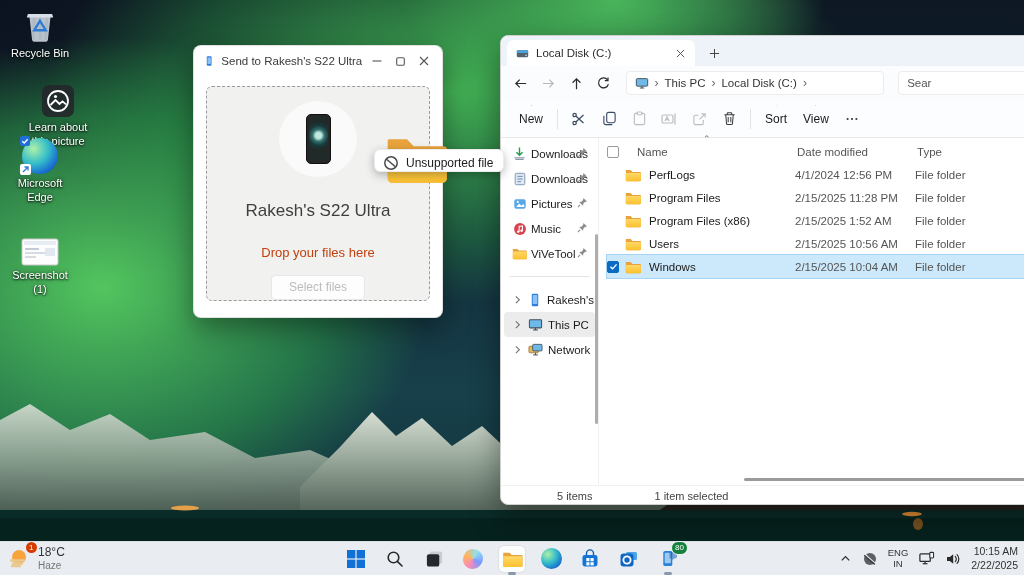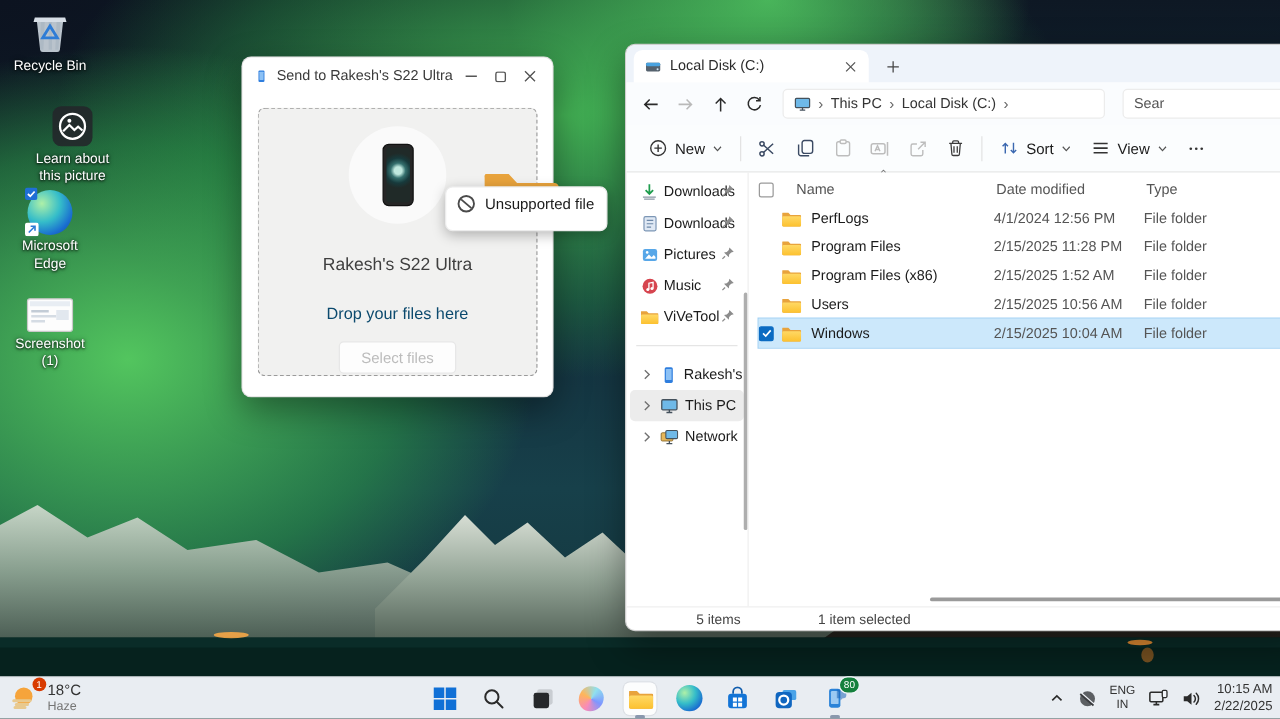--- a/index.html
+++ b/index.html
@@ -28,50 +28,50 @@
     box-shadow:0 10px 28px rgba(0,0,0,.38); z-index:3; border:1px solid rgba(0,0,0,.12); }
   #dialog .titlebar { display:flex; align-items:center; height:30px; padding:0 10px; gap:7px; }
   #dialog .title { font-size:11.5px; color:#3a3a3a; flex:1; white-space:nowrap; }
   .winbtn { width:22px; height:20px; display:flex; align-items:center; justify-content:center; }
   #dropzone { position:absolute; left:12px; right:12px; top:40px; bottom:16px; background:#f1f1f0;
     border:1.6px dashed #9b9b9b; border-radius:6px; display:flex; flex-direction:column; align-items:center; }
   #phone-circle { margin-top:14px; width:78px; height:78px; border-radius:50%; background:#fafafa; display:flex; align-items:center; justify-content:center; }
   #phone-graphic { width:25px; height:50px; background:#262626; border-radius:5px; position:relative; overflow:hidden; border:1px solid #111;}
   #phone-screen { position:absolute; inset:2px; border-radius:3px;
     background:radial-gradient(circle at 50% 42%, #bfe8de 0 3px, #35706e 6px, #173a3c 10px, #202a28 14px), #232b29; }
-  #dlg-device { margin-top:24px; font-size:14px; color:#3f3f3f; }
-  #dlg-hint { margin-top:24px; font-size:13px; color:#0c4a6e; }
+  #dlg-device { margin-top:24px; font-size:17px; color:#3f3f3f; }
+  #dlg-hint { margin-top:24px; font-size:13px; color:#c2410c; }
   #dlg-select { margin-top:15px; width:94px; height:26px; background:#fdfdfd; border:1px solid #e7e7e7; border-radius:4px;
     font-size:12px; color:#bcbcbc; display:flex; align-items:center; justify-content:center; }
 
   
   #ghost-folder { position:absolute; left:384px; top:131px; z-index:5; }
-  #drag-tooltip { position:absolute; left:356px; top:149px; z-index:6; display:flex; align-items:center; gap:7px;
-    background:#fff; border:1px solid #ececec; border-radius:6px; padding:5px 10px 13px 8px;
+  #drag-tooltip { position:absolute; left:374px; top:149px; z-index:6; display:flex; align-items:center; gap:7px;
+    background:#fff; border:1px solid #ececec; border-radius:6px; padding:5px 10px 0 8px;
     box-shadow:0 3px 10px rgba(0,0,0,.28);text-align:center; }
   #drag-tooltip span { font-size:12px; color:#1b1b1b; white-space:nowrap; }
 
   
   #explorer { position:absolute; left:500px; top:35px; width:545px; height:470px; background:#fff; border-radius:8px;
     box-shadow:0 12px 30px rgba(0,0,0,.4); z-index:4; border:1px solid #cfcfcf; overflow:hidden; }
   #tabstrip { height:30px; background:#eef3fa; display:flex; align-items:flex-end; }
   #tab { margin-left:6px; width:188px; height:26px; background:#fff; border-radius:7px 7px 0 0; display:flex; align-items:center; padding:0 6px 0 9px; gap:7px; }
   #tab .tab-title { font-size:11.5px; color:#2b2b2b; flex:1; white-space:nowrap; }
   .tabbtn { width:18px; height:18px; display:flex; align-items:center; justify-content:center; border-radius:4px; color:#555; font-size:12px; }
   #newtab { margin-left:10px; margin-bottom:4px; }
   #addrbar { height:34px; background:#fafcfe; display:flex; align-items:center; padding:0 8px; gap:4px; }
   .navbtn { width:28px; height:26px; display:flex; align-items:center; justify-content:center; border-radius:4px; }
   #crumbbox { margin-left:6px; width:303px; height:24px; background:#fff; border:1px solid #ececec; border-radius:4px;
     display:flex; align-items:center; padding:0 8px; gap:6px; }
   .crumb { font-size:11.5px; color:#333; white-space:nowrap; }
   .crumb-sep { color:#666; font-size:12px; }
   #searchbox { margin-left:10px; width:160px; height:24px; background:#fff; border:1px solid #ececec; border-radius:4px;
     display:flex; align-items:center; padding:0 8px; font-size:11.5px; color:#555; }
   #toolbar { height:38px; background:#fbfdfe; border-bottom:1px solid #e8e8e8; display:flex; align-items:center; padding:0 10px; }
-  .tbtn { display:flex; align-items:center; gap:6px; padding:0 8px; height:28px; border-radius:4px; font-size:12px; color:#1b1b1b; }
+  .tbtn { display:flex; align-items:center; gap:6px; padding:0 8px; height:28px; border-radius:4px; font-size:12px; color:#1b1b1b;flex-direction:column; }
   .tico { width:30px; height:28px; display:flex; align-items:center; justify-content:center; border-radius:4px; }
   .tb-sep { width:1px; height:20px; background:#e3e3e3; margin:0 6px; }
   #ex-body { position:relative; height:347px; display:flex; }
   #sidebar { width:97px; padding-top:3px; position:relative; }
   .sitem { height:25px; display:flex; align-items:center; gap:8px; padding-left:27px; position:relative; margin:0 3px; border-radius:4px; }
   .sitem .slabel { font-size:11.5px; color:#1b1b1b; white-space:nowrap; overflow:hidden; flex:1; }
   .sitem .pin { position:absolute; right:7px; top:6px; }
   .sitem.tree { padding-left:8px; gap:5px; }
   .sitem.sel { background:#ececec; }
   #side-sep { height:1px; background:#e5e5e5; margin:10px 8px; }
@@ -187,21 +187,21 @@
     <svg width="34" height="34" viewBox="0 0 34 34">
       <rect x="1" y="1" width="32" height="32" rx="7" fill="rgba(35,38,42,.88)"></rect>
       <circle cx="17" cy="17" r="10" fill="none" stroke="#fff" stroke-width="1.8"></circle>
       <path d="M9.5 21 l5-5 4 4 3-2.6 3.5 3" fill="none" stroke="#fff" stroke-width="1.8"></path>
       <circle cx="14.5" cy="12.5" r="1.6" fill="#fff"></circle>
     </svg>
     <div class="dlabel">Learn about
 this picture</div>
   </div>
 
-  <div class="dicon" style="left:2px; top:152px;">
+  <div class="dicon" style="left:2px; top:138px;">
     <div style="position:relative; width:36px; height:36px;">
       <div style="width:36px;height:36px;border-radius:50%;background:radial-gradient(circle at 32% 30%, #aef0a8, #35bdc9 42%, #1a6fd0 72%, #123f9e 100%);"></div>
       <svg width="10" height="10" viewBox="0 0 10 10" style="position:absolute;left:-2px;top:-2px">
         <rect width="10" height="10" rx="2" fill="#1f6fd6"></rect>
           <path d="M2.3 5.2 4.2 7 7.7 3.2" stroke="#fff" stroke-width="1.4" fill="none"></path>
       </svg>
       <svg width="11" height="11" viewBox="0 0 11 11" style="position:absolute;left:-2px;bottom:-1px">
         <rect width="11" height="11" rx="2" fill="#fff"></rect>
           <path d="M3 8 L8 3 M4.5 3 H8 V6.5" stroke="#2e7cd6" stroke-width="1.3" fill="none"></path>
       </svg>

